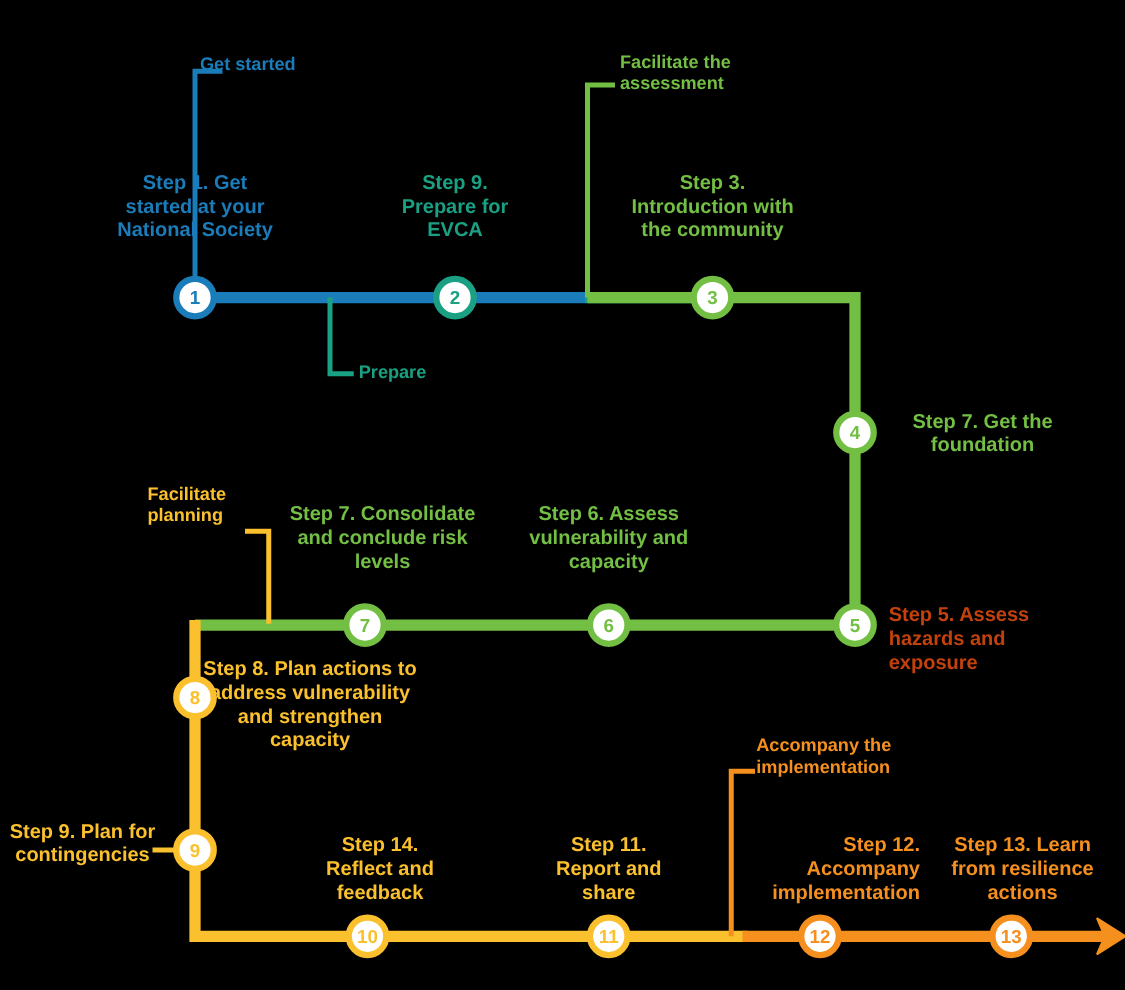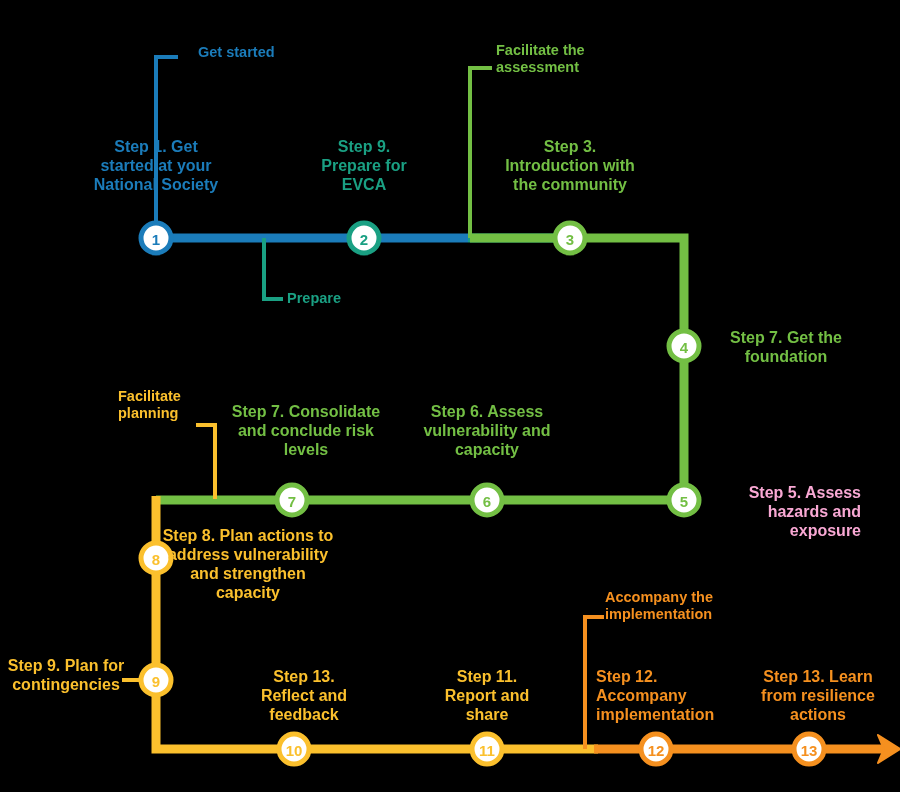--- a/index.html
+++ b/index.html
@@ -144,48 +144,48 @@
 started at your
 National Society</div>
       <div class="lbl step-lbl" style="color: rgb(26, 160, 131); width: 140px; left: 294px; top: 138px; text-align: center;">Step 9.
 Prepare for
 EVCA</div>
       <div class="lbl step-lbl" style="color: rgb(115, 191, 68); width: 160px; left: 490px; top: 138px; text-align: center;">Step 3.
 Introduction with
 the community</div>
       <div class="lbl step-lbl" style="color: rgb(115, 191, 68); width: 150px; left: 711px; top: 329px; text-align: center;">Step 7. Get the
 foundation</div>
-      <div class="lbl step-lbl" style="color: #f9a8d4; width: 150px; left: 711px; top: 484px; text-align: right;">Step 5. Assess
+      <div class="lbl step-lbl" style="color: #c2410c; width: 150px; left: 711px; top: 484px; text-align: left;">Step 5. Assess
 hazards and
 exposure</div>
       <div class="lbl step-lbl" style="color: rgb(115, 191, 68); width: 160px; left: 407px; top: 403px; text-align: center;">Step 6. Assess
 vulnerability and
 capacity</div>
       <div class="lbl step-lbl" style="color: rgb(115, 191, 68); width: 180px; left: 216px; top: 403px; text-align: center;">Step 7. Consolidate
 and conclude risk
 levels</div>
       <div class="lbl step-lbl" style="color: rgb(251, 192, 45); width: 180px; left: 158px; top: 527px; text-align: center;">Step 8. Plan actions to
 address vulnerability
 and strengthen
 capacity</div>
       <div class="lbl step-lbl" style="color: rgb(251, 192, 45); width: 140px; left: -4px; top: 657px; text-align: center;">Step  9. Plan for
 contingencies</div>
-      <div class="lbl step-lbl" style="color: rgb(251, 192, 45); width: 130px; left: 239px; top: 668px; text-align: center;">Step 13.
+      <div class="lbl step-lbl" style="color: rgb(251, 192, 45); width: 130px; left: 239px; top: 668px; text-align: center;">Step 14.
 Reflect and
 feedback</div>
       <div class="lbl step-lbl" style="color: rgb(251, 192, 45); width: 130px; left: 422px; top: 668px; text-align: center;">Step 11.
 Report and
 share</div>
-      <div class="lbl step-lbl" style="color: rgb(245, 144, 31); width: 140px; left: 596px; top: 668px; text-align: left;">Step 12.
+      <div class="lbl step-lbl" style="color: rgb(245, 144, 31); width: 140px; left: 596px; top: 668px; text-align: right;">Step 12.
 Accompany
 implementation</div>
       <div class="lbl step-lbl" style="color: rgb(245, 144, 31); width: 150px; left: 743px; top: 668px; text-align: center;">Step 13. Learn
 from resilience
 actions</div>
-      <div class="lbl ann-lbl" style="color: rgb(27, 124, 186); left: 160px; top: 44px; margin-left: 38px;">Get started</div>
+      <div class="lbl ann-lbl" style="color: rgb(27, 124, 186); left: 160px; top: 44px;">Get started</div>
       <div class="lbl ann-lbl" style="color: rgb(26, 160, 131); left: 287px; top: 290px;">Prepare</div>
       <div class="lbl ann-lbl" style="color: rgb(115, 191, 68); left: 496px; top: 42px;">Facilitate the
 assessment</div>
       <div class="lbl ann-lbl" style="color: rgb(251, 192, 45); left: 118px; top: 388px;">Facilitate
 planning</div>
       <div class="lbl ann-lbl" style="color: rgb(245, 144, 31); left: 605px; top: 589px;">Accompany the
 implementation</div>
     </div>
 
 </div>

